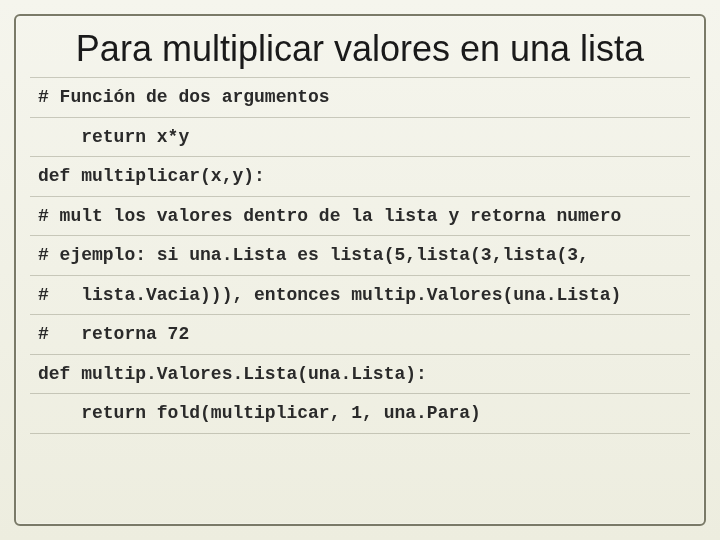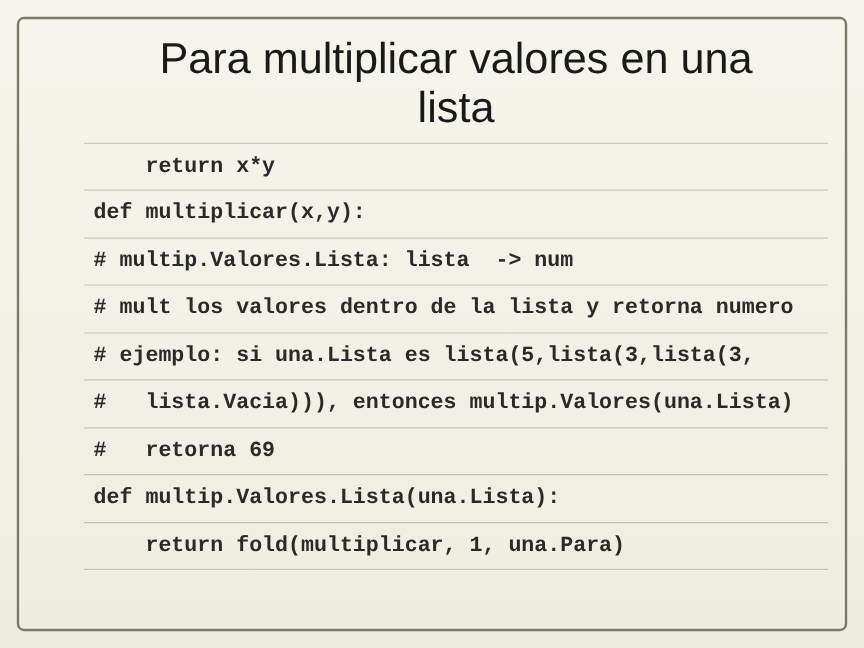--- a/index.html
+++ b/index.html
@@ -16,21 +16,20 @@
   }
   .frame {
     position: absolute;
     top: 14px;
     left: 14px;
     right: 14px;
     bottom: 14px;
     border: 2px solid #7a7a68;
     border-radius: 6px;
     box-shadow: inset 0 0 0 1px rgba(255,255,255,0.3);
-    padding-left: 40px;
   }
   .title {
     text-align: center;
     font-size: 36px;
     color: #1a1a1a;
     padding: 12px 40px 8px 40px;
     line-height: 1.15;
     font-weight: 400;
   }
   .code-area {
@@ -50,24 +49,24 @@
     border-bottom: 1px solid rgba(120,120,100,0.35);
   }
 </style>
 </head>
 <body>
 
 <div class="slide">
   <div class="frame">
     <h1 class="title">Para multiplicar valores en una lista</h1>
     <div class="code-area">
+      <div class="code-line"># Función de dos argumentos</div>
       <div class="code-line">    return x*y</div>
       <div class="code-line">def multiplicar(x,y):</div>
-      <div class="code-line"># multip.Valores.Lista: lista  -&gt; num</div>
       <div class="code-line"># mult los valores dentro de la lista y retorna numero</div>
       <div class="code-line"># ejemplo: si una.Lista es lista(5,lista(3,lista(3,</div>
       <div class="code-line">#   lista.Vacia))), entonces multip.Valores(una.Lista)</div>
-      <div class="code-line">#   retorna 69</div>
+      <div class="code-line">#   retorna 72</div>
       <div class="code-line">def multip.Valores.Lista(una.Lista):</div>
       <div class="code-line">    return fold(multiplicar, 1, una.Para)</div>
     </div>
   </div>
 </div>
 
 </body></html>

